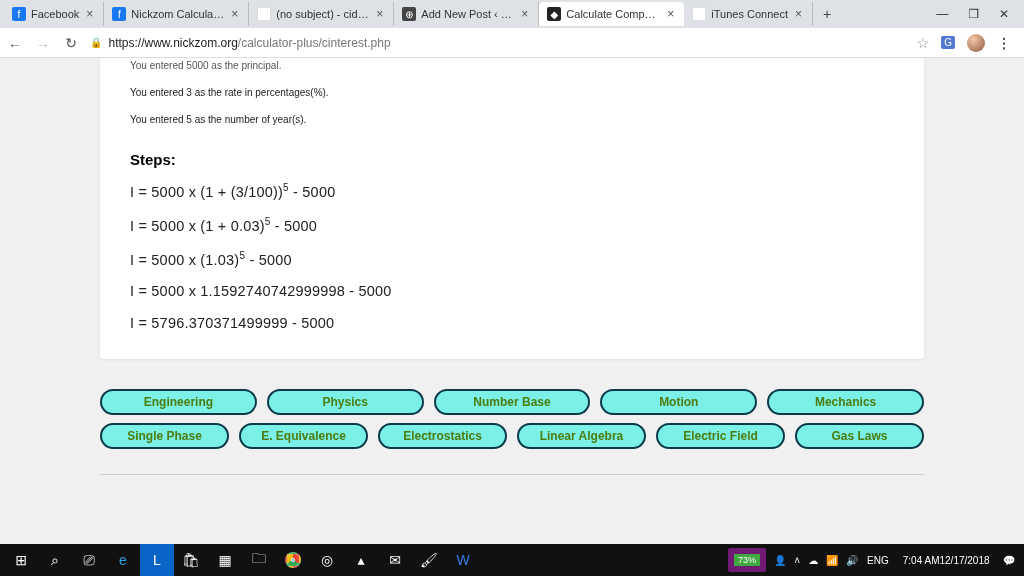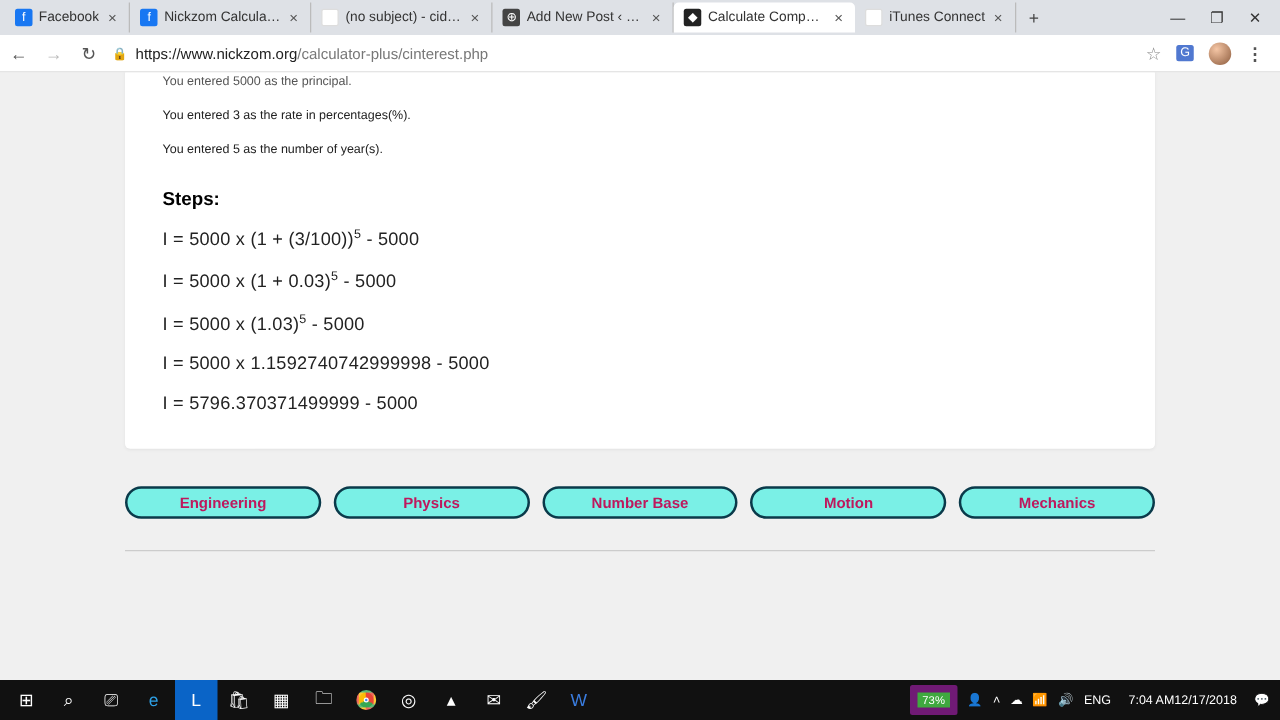--- a/index.html
+++ b/index.html
@@ -35,21 +35,21 @@
 .viewport { position: absolute; top: 58px; left: 0; right: 0; bottom: 32px; overflow: hidden; background: #f0f0f0; }
 .content-card { background: #fff; margin: 0 100px; padding: 0 30px 20px 30px; border-radius: 4px; box-shadow: 0 1px 3px rgba(0,0,0,0.06); }
 .line { font-size: 10px; color: #222; padding: 8px 0; }
 .line.clipped { color: #555; margin-top: -6px; }
 .steps-head { font-size: 15px; font-weight: 600; padding: 18px 0 6px; }
 .step { font-size: 14.5px; color: #222; padding: 8px 0; letter-spacing: 0.2px; }
 sup { font-size: 10px; vertical-align: super; }
 
 .pill-area { margin: 30px 100px 10px; }
 .pill-row { display: flex; gap: 10px; margin-bottom: 8px; }
-.pill { flex: 1; background: #7af0e6; border: 2px solid #0a3a4a; border-radius: 16px; text-align: center; font-size: 12px; font-weight: 600; color: #be185d; padding: 4px 0; }
+.pill { flex: 1; background: #7af0e6; border: 2px solid #0a3a4a; border-radius: 16px; text-align: center; font-size: 12px; font-weight: 600; color: #4d7c0f; padding: 4px 0; }
 .hr-line { margin: 25px 100px 0; border-top: 1px solid #ccc; }
 .footer-hint { text-align: center; font-size: 11px; color: #222; padding-top: 12px; overflow: hidden; height: 12px; }
 
 
 .taskbar { position: absolute; bottom: 0; left: 0; right: 0; height: 32px; background: #111; display: flex; align-items: center; color: #fff; padding: 0 4px; }
 .taskbar .tb-icon { width: 34px; height: 32px; display: flex; align-items: center; justify-content: center; font-size: 14px; }
 .win-icon { font-size: 13px; }
 .tb-spacer { flex: 1; }
 .tray { display: flex; align-items: center; gap: 8px; font-size: 10px; padding-right: 4px; }
 .batt { background: #3fa83f; color: #fff; font-size: 9px; padding: 1px 4px; border: 6px solid #701a75; border-radius: 2px; }
@@ -131,20 +131,28 @@
   </div>
 
   <div class="pill-area">
     <div class="pill-row">
       <div class="pill">Engineering</div>
       <div class="pill">Physics</div>
       <div class="pill">Number Base</div>
       <div class="pill">Motion</div>
       <div class="pill">Mechanics</div>
     </div>
+    <div class="pill-row">
+      <div class="pill">Single Phase</div>
+      <div class="pill">E. Equivalence</div>
+      <div class="pill">Electrostatics</div>
+      <div class="pill">Linear Algebra</div>
+      <div class="pill">Electric Field</div>
+      <div class="pill">Gas Laws</div>
+    </div>
   </div>
   <div class="hr-line"></div>
   <div class="footer-hint">Tell Your Friend</div>
 </div>
 
 <div class="taskbar">
   <div class="tb-icon win-icon">⊞</div>
   <div class="tb-icon">⌕</div>
   <div class="tb-icon">⎚</div>
   <div class="tb-icon edge">e</div>

